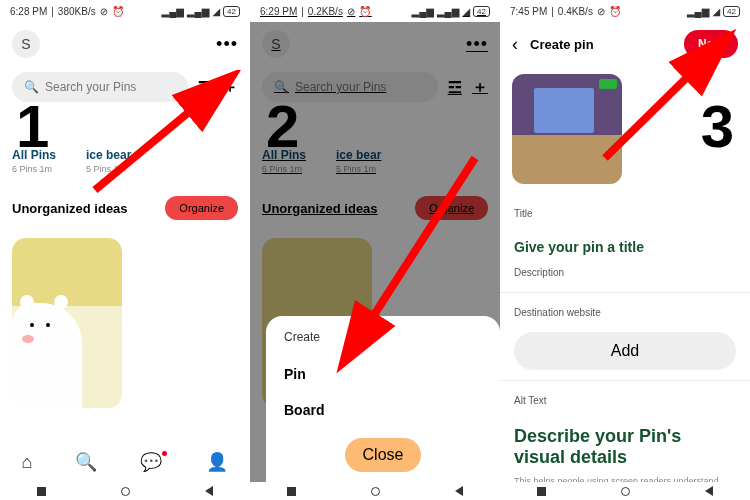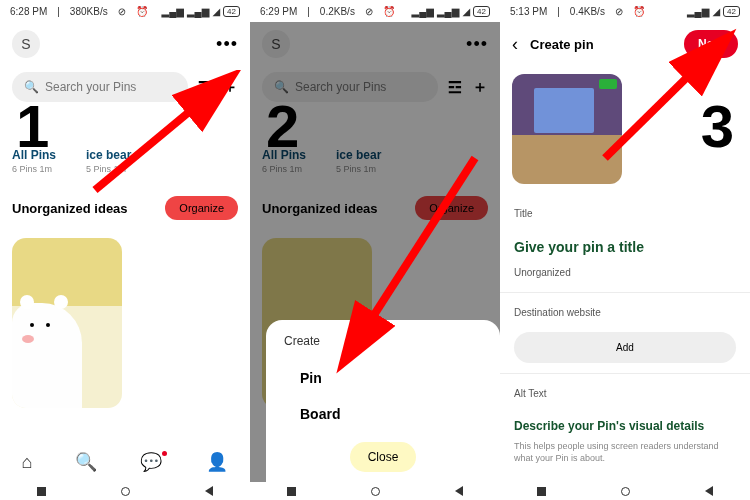--- a/index.html
+++ b/index.html
@@ -1,19 +1,19 @@
 <!DOCTYPE html>
 <html><head>
 <meta charset="utf-8">
 <style>
   * { box-sizing: border-box; margin: 0; padding: 0; font-family: -apple-system, Helvetica, Arial, sans-serif; }
   body { width: 750px; height: 500px; display: flex; background: #fff; position: relative; }
   .phone { width: 250px; height: 500px; position: relative; border-right: 0; overflow: hidden; background: #fff; }
   .status-bar { height: 22px; display: flex; justify-content: space-between; align-items: center; padding: 0 10px; font-size: 10px; color: #333; }
-  .status-left { display: flex; gap: 10px; align-items: center; }
+  .status-left { display: flex; gap: 4px; align-items: center; }
   .status-right { display: flex; gap: 3px; align-items: center; }
   .sicon { font-size: 10px; }
   .profile-row { display: flex; align-items: center; justify-content: space-between; padding: 8px 12px; }
   .avatar { width: 28px; height: 28px; background: #eee; border-radius: 50%; display: flex; align-items: center; justify-content: center; font-size: 14px; color: #444; }
   .dots { font-size: 18px; letter-spacing: 1px; }
   .search-row { display: flex; align-items: center; padding: 6px 12px; gap: 10px; }
   .search-field { flex: 1; background: #eee; border-radius: 20px; height: 30px; display: flex; align-items: center; padding: 0 12px; color: #777; font-size: 12px; gap: 6px; }
   .filter-icon, .plus-icon { font-size: 16px; font-weight: bold; }
   .pins-row { display: flex; padding: 40px 12px 8px; gap: 30px; font-size: 12px; }
   .pins-col .title { font-weight: 600; color: #0c4a6e; }
@@ -28,38 +28,38 @@
   .bear-ear {position:absolute; top:-8px; left:8px; width:14px; height:14px; background:#fff; border-radius:50%;}
   .bear-ear2 {position:absolute; top:-8px; left:42px; width:14px; height:14px; background:#fff; border-radius:50%;}
   .bottom-nav { position: absolute; bottom: 18px; left: 0; right: 0; height: 40px; display: flex; justify-content: space-around; align-items: center; background: #fff; }
   .nav-icon { font-size: 18px; color: #333; position: relative; }
   .nav-dot { position: absolute; top: 0; right: -4px; width: 5px; height: 5px; background: #e60023; border-radius: 50%; }
   .android-nav { position: absolute; bottom: 0; left: 0; right: 0; height: 18px; display: flex; justify-content: space-around; align-items: center; background: #fff; }
   .android-nav span { font-size: 10px; color: #333; }
   .overlay-dim { position: absolute; inset: 0; background: rgba(0,0,0,0.45); }
   .sheet { position: absolute; bottom: 18px; left: 16px; right: 0; background: #fff; border-top-left-radius: 16px; border-top-right-radius: 16px; padding: 14px 18px 10px; }
   .sheet .heading { font-size: 12px; color: #333; margin-bottom: 12px; }
-  .sheet .option { font-size: 14px; font-weight: 600; padding: 10px 0; margin-left: 16px; }
-  .close-btn { display: block; margin: 10px auto 0; background: #fef9c3; border-radius: 20px; padding: 8px 18px; font-size: 12px; width: fit-content; }
+  .sheet .option { font-size: 14px; font-weight: 600; padding: 10px 0; }
+  .close-btn { display: block; margin: 10px auto 0; background: #fdba74; border-radius: 20px; padding: 8px 18px; font-size: 16px; width: fit-content; }
   .create-header { display: flex; align-items: center; justify-content: space-between; padding: 8px 12px; }
   .back-arrow { font-size: 18px; }
   .create-title { font-size: 13px; font-weight: 600; }
   .next-btn { background: #e60023; color: #fff; border-radius: 18px; padding: 7px 14px; font-size: 12px; font-weight: 600; }
   .media-preview { margin: 8px 12px; width: 110px; height: 110px; border-radius: 12px; background: linear-gradient(#5f4a7a 0%,#5f4a7a 55%,#b79565 55%,#b79565 100%); position: relative; overflow:hidden;}
   .media-preview::before{content:''; position:absolute; top:14px; left:22px; width:60px; height:45px; background:#7192d9; border-radius:2px;}
   .media-preview .tag{position:absolute; top:5px; right:5px; width:18px; height:10px; background:#2ab03a; border-radius:2px;}
   .form-section { padding: 4px 14px; }
   .form-label { font-size: 10px; color: #555; margin-top: 12px; }
   .form-value { font-size: 14px; color: #14532d; margin-top: 20px; }
-  .add-btn { margin: 10px 14px; background: #eee; border-radius: 20px; padding: 10px; text-align: center; font-size: 10px; }
+  .add-btn { margin: 10px 14px; background: #eee; border-radius: 20px; padding: 10px; text-align: center; font-size: 16px; }
   .helper { font-size: 9px; color: #888; margin-top: 4px; padding: 0 14px; line-height: 1.3;}
   .sep { height: 1px; background: #ececec; margin: 10px 0; }
   .big-num { position: absolute; font-size: 60px; font-weight: 900; color: #000; font-family: Arial Black, Arial, sans-serif; }
   .arrow { position: absolute; pointer-events: none; }
-  .phone.p2 { background: #fff; }
+  .phone.p2 { background: #fff; text-decoration: underline; }
   .rec-stop { width:9px; height:9px; background:#333;}
   .rec-circ { width:9px; height:9px; border:1px solid #333; border-radius:50%;}
   .rec-tri { width:0;height:0;border-top:5px solid transparent;border-bottom:5px solid transparent;border-right:8px solid #333;}
 </style>
 </head>
 <body>
 
 <div class="phone">
   <div class="status-bar">
     <div class="status-left">
@@ -201,21 +201,21 @@
           <polygon points="0 0, 9 3, 0 6" fill="#ff0000"></polygon>
         </marker>
       </defs>
     <line x1="145" y1="8" x2="15" y2="210" stroke="#ff0000" stroke-width="8" marker-end="url(#ah2)"></line>
   </svg>
 </div>
 
 <div class="phone">
   <div class="status-bar">
     <div class="status-left">
-      <span>5:13 PM</span>
+      <span>7:45 PM</span>
       <span>|</span>
       <span>0.4KB/s</span>
       <span class="sicon">⊘</span>
       <span class="sicon">⏰</span>
     </div>
     <div class="status-right">
       <span class="sicon">▂▄▆</span>
       <span class="sicon">◢</span>
       <span style="border:1px solid #333;border-radius:3px;padding:0 3px;font-size:8px;">42</span>
     </div>
@@ -224,31 +224,31 @@
     <span class="back-arrow">‹</span>
     <span class="create-title" style="flex:1;padding-left:12px;">Create pin</span>
     <span class="next-btn">Next</span>
   </div>
   <div class="media-preview">
       <div class="tag"></div>
     </div>
   <div class="form-section">
     <div class="form-label">Title</div>
     <div class="form-value" style="font-weight:600;">Give your pin a title</div>
-    <div class="form-label">Unorganized</div>
+    <div class="form-label">Description</div>
   </div>
   <div class="sep"></div>
   <div class="form-section">
     <div class="form-label" style="margin-top:0;">Destination website</div>
   </div>
   <div class="add-btn">Add</div>
   <div class="sep"></div>
   <div class="form-section">
     <div class="form-label" style="margin-top:0;">Alt Text</div>
-    <div class="form-value" style="font-weight:600;font-size:12px;">Describe your Pin's visual details</div>
+    <div class="form-value" style="font-weight:600;font-size:18px;">Describe your Pin's visual details</div>
   </div>
   <div class="helper">This helps people using screen readers understand what your Pin is about.</div>
   <div class="android-nav">
     <span class="rec-stop"></span>
     <span class="rec-circ"></span>
     <span class="rec-tri"></span>
   </div>
   <div class="big-num" style="top:92px;right:16px;">3</div>
   <svg class="arrow" style="top:28px;left:95px;" width="150" height="140">
     <defs>

